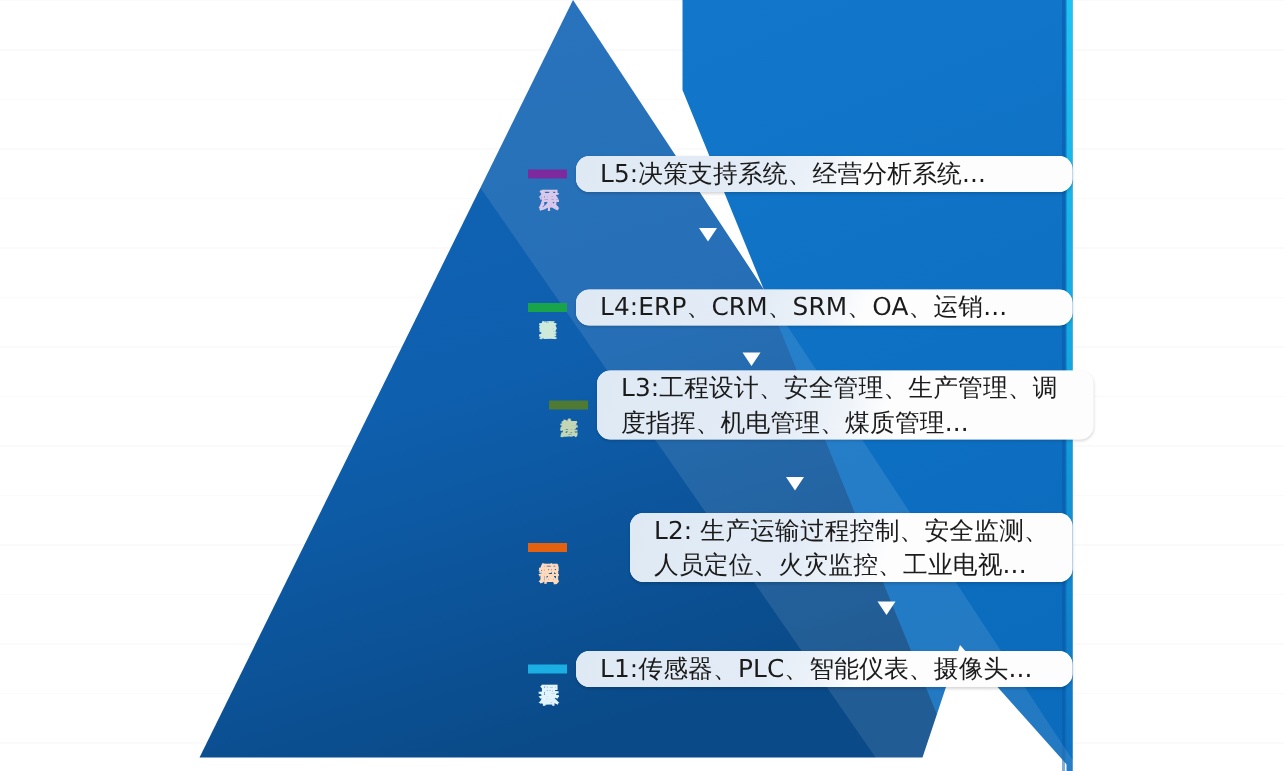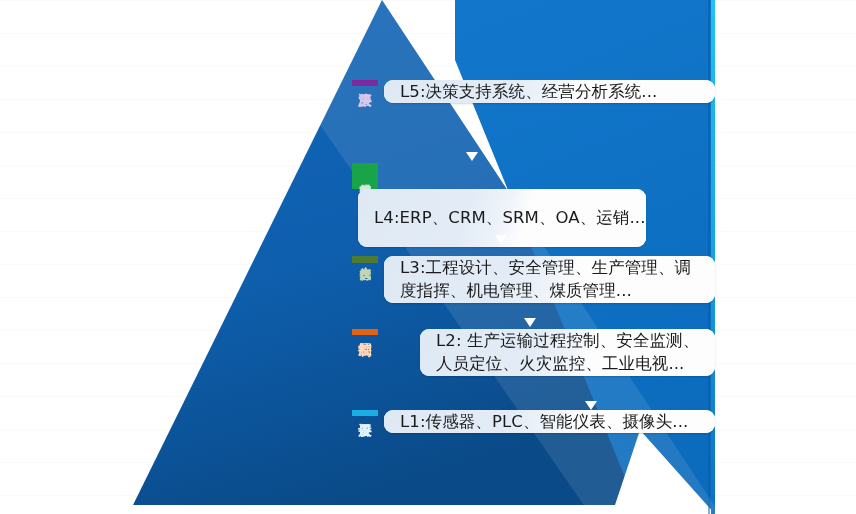--- a/index.html
+++ b/index.html
@@ -45,21 +45,21 @@
     position: absolute;
     left: 0;
     top: 0;
     width: 856px;
     height: 514px;
   }
 
   .row {
     position: absolute;
     display: flex;
-    align-items: flex-start;
+    align-items: center;
     left: 352px;
     width: 363px;
   }
 
   
   .badge {
     flex: 0 0 26px;
     width: 26px;
     display: flex;
     flex-direction: column;
@@ -167,29 +167,29 @@
   <div id="rows">
 
     <div class="row" style="top:80px; height:72px;">
       <div class="badge" style="background:#7d2a9e; color:#d9c8ea;">决策层</div>
       <div class="card">
         <div class="card-text">L5:决策支持系统、经营分析系统...</div>
       </div>
     </div>
     <div class="gap-arrow" style="left:466px; top:152px;"></div>
 
-    <div class="row" style="top:163px; height:84px;flex-direction:column;">
+    <div class="row" style="top:163px; height:84px;">
       <div class="badge" style="background:#1aa44a; color:#cfeadb; font-size:11.5px;">经营管理层</div>
       <div class="card">
         <div class="card-text">L4:ERP、CRM、SRM、OA、运销...</div>
       </div>
     </div>
     <div class="gap-arrow" style="left:495px; top:235px;"></div>
 
-    <div class="row" style="top:256px; height:64px;">
+    <div class="row" style="top:238px; height:64px;margin-left:14px;">
       <div class="badge" style="background:#4f7a33; color:#c4d6b4; font-size:11.5px;">生产执行层</div>
       <div class="card">
         <div class="card-text" style="padding-right:10px;">L3:工程设计、安全管理、生产管理、调度指挥、机电管理、煤质管理...</div>
       </div>
     </div>
     <div class="gap-arrow" style="left:524px; top:318px;"></div>
 
     <div class="row" style="top:329px; height:72px;gap:36px;">
       <div class="badge" style="background:#e4620f; color:#ffd9bc;">控制层</div>
       <div class="card">

